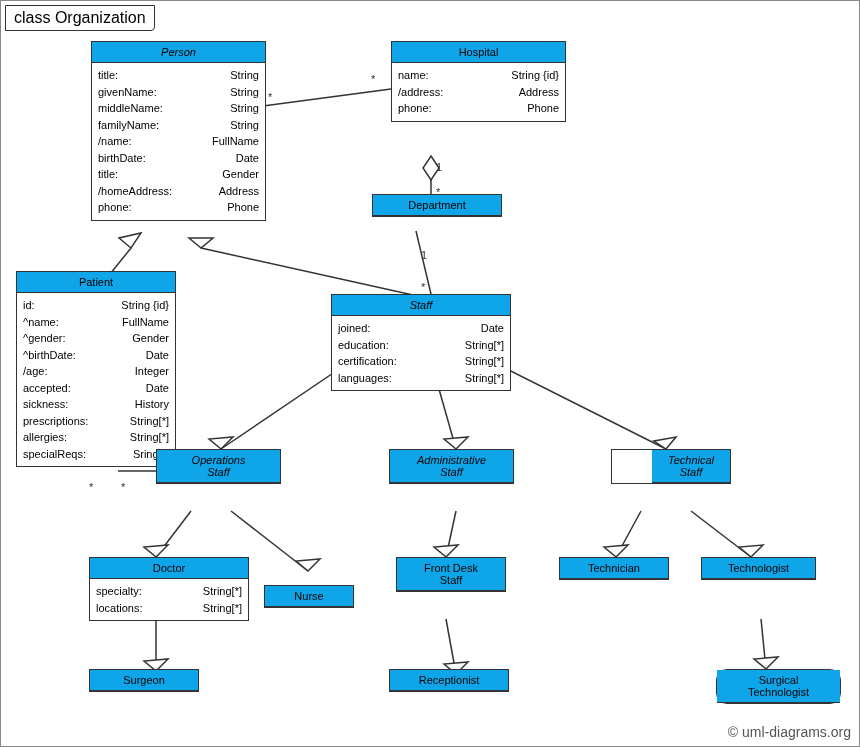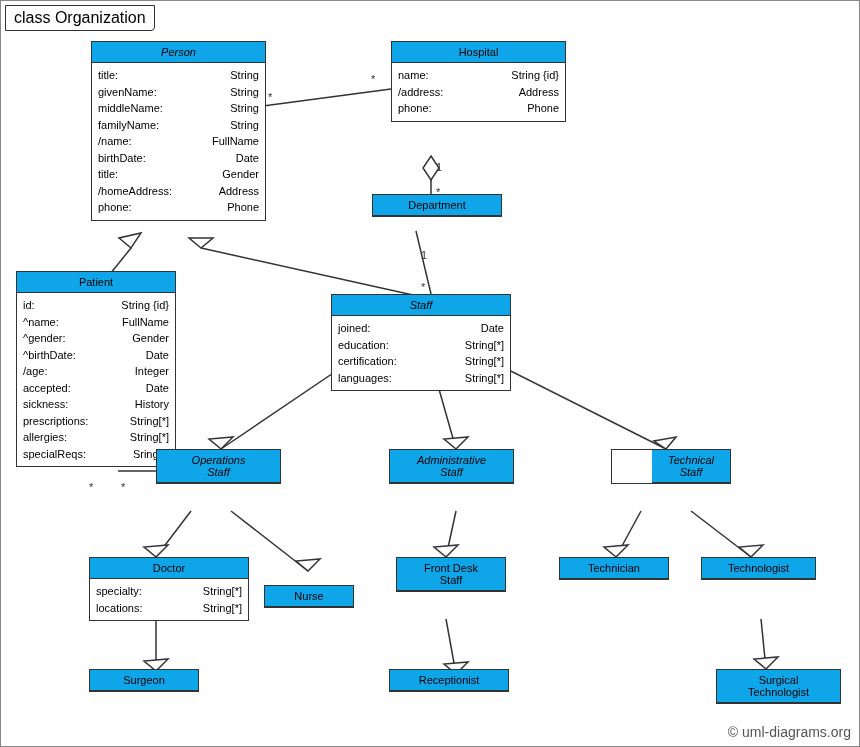--- a/index.html
+++ b/index.html
@@ -322,18 +322,18 @@
   </div>
 
   <div class="uml-class" style="left:88px; top:668px; width:110px;">
     <div class="class-name">Surgeon</div>
   </div>
 
   <div class="uml-class" style="left:388px; top:668px; width:120px;">
     <div class="class-name">Receptionist</div>
   </div>
 
-  <div class="uml-class" style="left:715px; top:668px; width:125px; text-align:center;">
+  <div class="uml-class" style="left:715px; top:668px; width:125px; text-align:center;border-radius:11px;">
     <div class="class-name">Surgical<br>Technologist</div>
   </div>
 
   <div class="copyright">© uml-diagrams.org</div>
 </div>
 
 </body></html>

